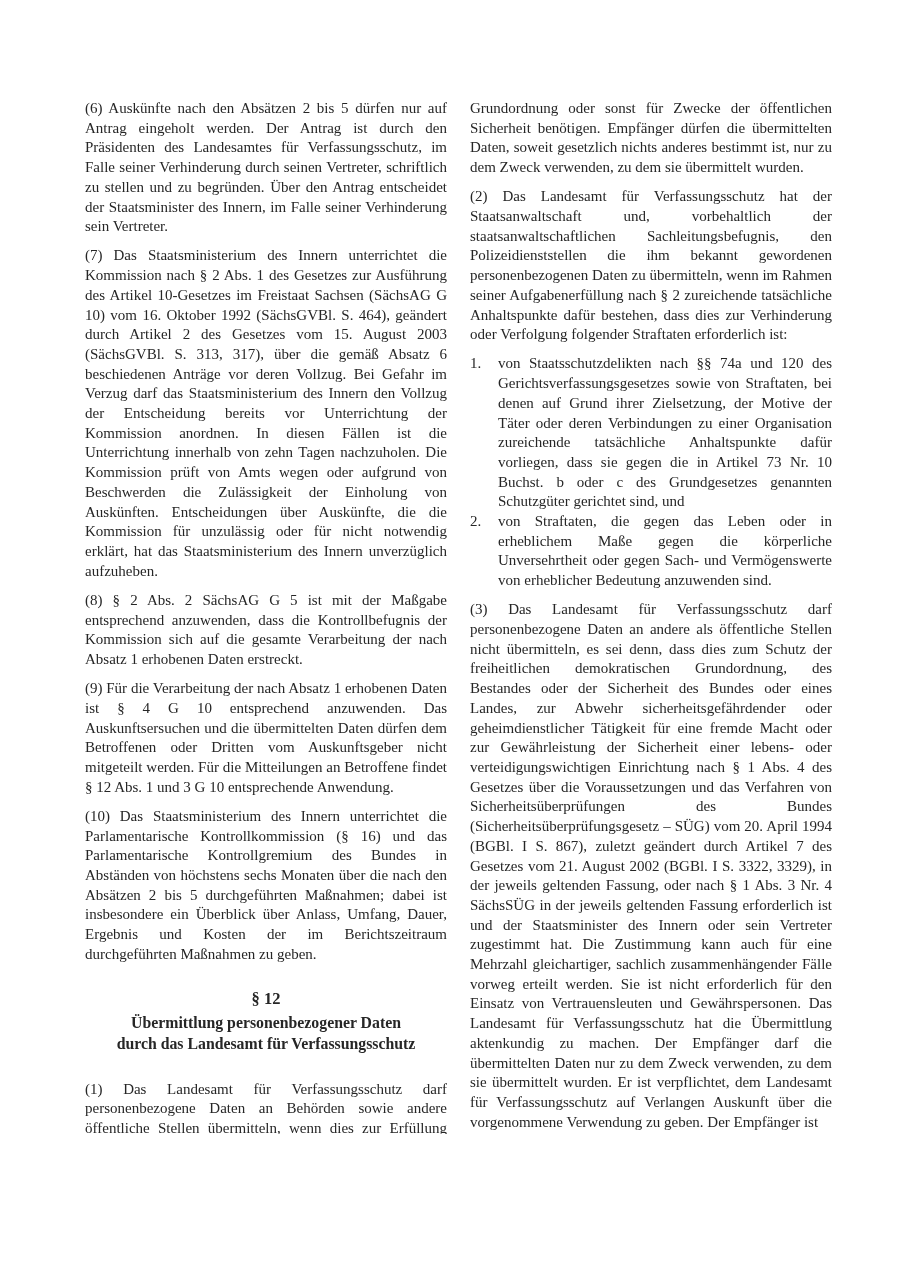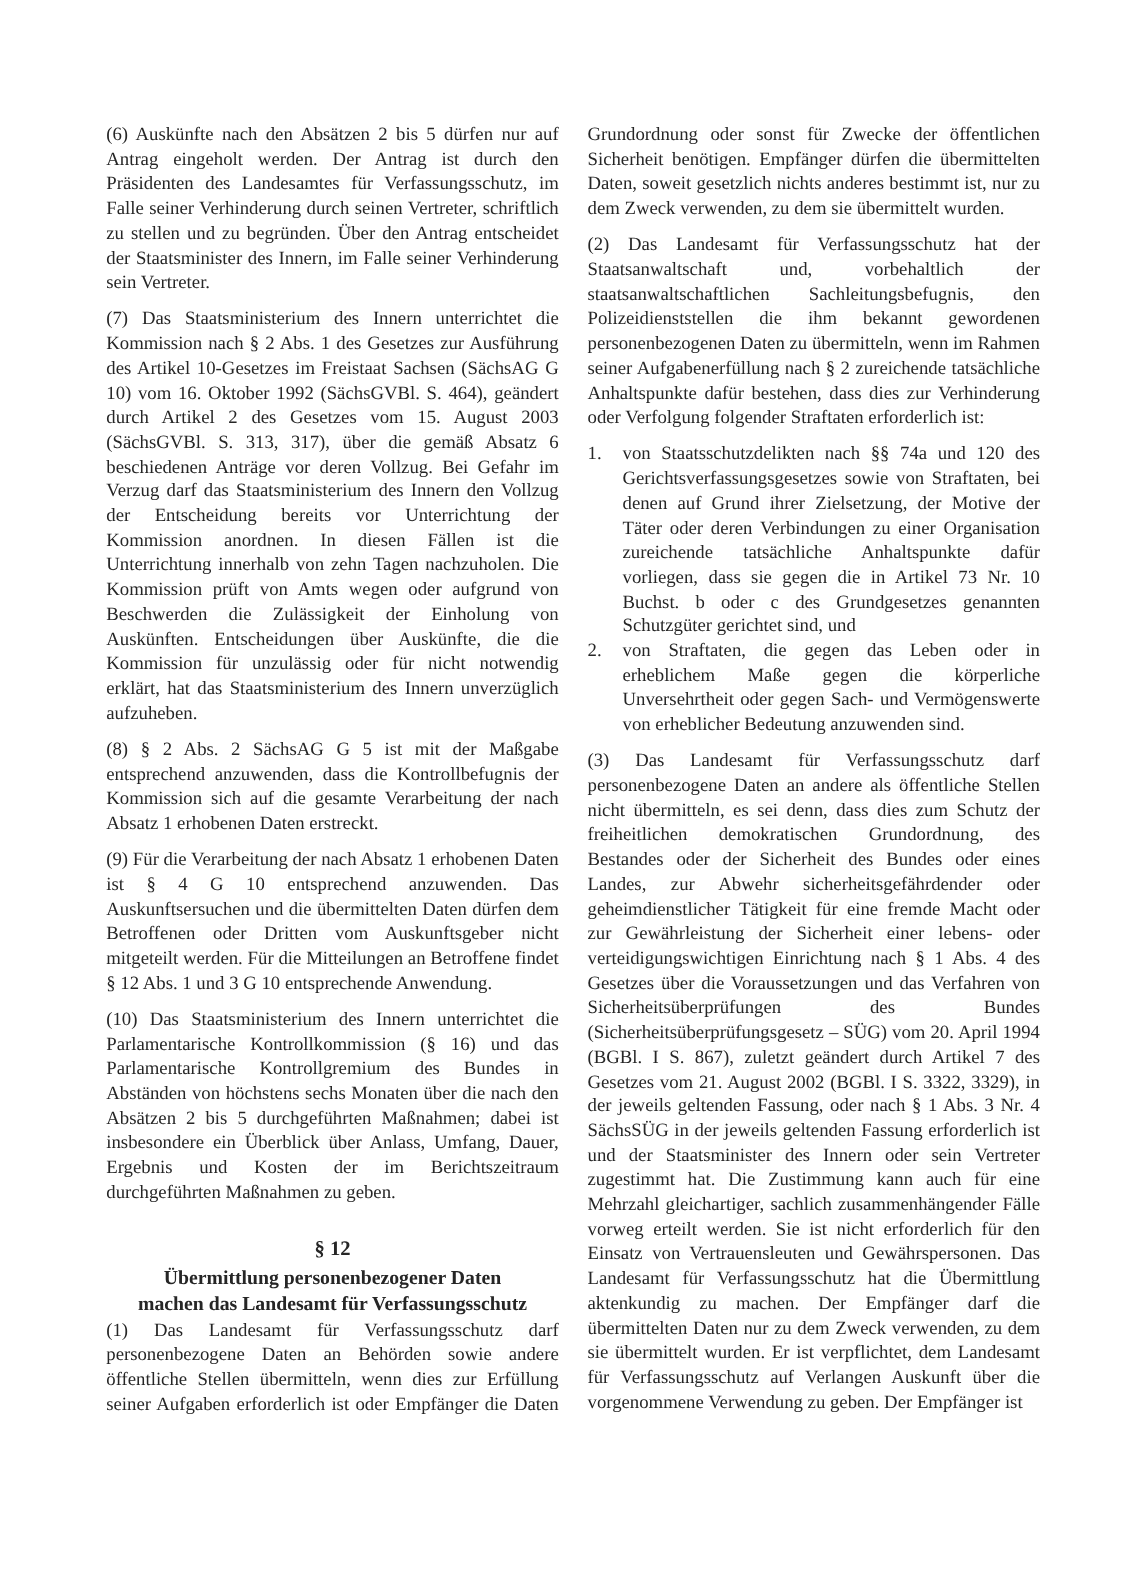--- a/index.html
+++ b/index.html
@@ -33,21 +33,21 @@
     hyphens: auto;
     -webkit-hyphens: auto;
   }
   .col p {
     margin: 0 0 9.5px 0;
   }
   .col p:last-child {
     margin-bottom: 0;
   }
   .section-heading {
-    margin: 23px 0 2px 0;
+    margin: 23px 0 26px 0;
     text-align: center;
     font-weight: bold;
     line-height: 21px;
   }
   .section-heading .sec-num {
     font-size: 16.5px;
     margin-bottom: 3px;
   }
   .section-heading .sec-title {
     font-size: 15.8px;
@@ -86,21 +86,21 @@
     <div class="col">
       <p>(6) Auskünfte nach den Absätzen 2 bis 5 dürfen nur auf Antrag eingeholt werden. Der Antrag ist durch den Präsidenten des Landesamtes für Verfassungsschutz, im Falle seiner Verhinderung durch seinen Vertreter, schriftlich zu stellen und zu begründen. Über den Antrag entscheidet der Staatsminister des Innern, im Falle seiner Verhinderung sein Vertreter.</p>
       <p>(7) Das Staatsministerium des Innern unterrichtet die Kommission nach § 2 Abs. 1 des Gesetzes zur Ausführung des Artikel 10-Gesetzes im Freistaat Sachsen (SächsAG G 10) vom 16. Oktober 1992 (SächsGVBl. S. 464), geändert durch Artikel 2 des Gesetzes vom 15. August 2003 (SächsGVBl. S. 313, 317), über die gemäß Absatz 6 beschiedenen Anträge vor deren Vollzug. Bei Gefahr im Verzug darf das Staatsministerium des Innern den Vollzug der Entscheidung bereits vor Unterrichtung der Kommission anordnen. In diesen Fällen ist die Unterrichtung innerhalb von zehn Tagen nachzuholen. Die Kommission prüft von Amts wegen oder aufgrund von Beschwerden die Zulässigkeit der Einholung von Auskünften. Entscheidungen über Auskünfte, die die Kommission für unzulässig oder für nicht notwendig erklärt, hat das Staatsministerium des Innern unverzüglich aufzuheben.</p>
       <p>(8) § 2 Abs. 2 SächsAG G 5 ist mit der Maßgabe entsprechend anzuwenden, dass die Kontrollbefugnis der Kommission sich auf die gesamte Verarbeitung der nach Absatz 1 erhobenen Daten erstreckt.</p>
       <p>(9) Für die Verarbeitung der nach Absatz 1 erhobenen Daten ist § 4 G 10 entsprechend anzuwenden. Das Auskunftsersuchen und die übermittelten Daten dürfen dem Betroffenen oder Dritten vom Auskunftsgeber nicht mitgeteilt werden. Für die Mitteilungen an Betroffene findet § 12 Abs. 1 und 3 G 10 entsprechende Anwendung.</p>
       <p>(10) Das Staatsministerium des Innern unterrichtet die Parlamentarische Kontrollkommission (§ 16) und das Parlamentarische Kontrollgremium des Bundes in Abständen von höchstens sechs Monaten über die nach den Absätzen 2 bis 5 durchgeführten Maßnahmen; dabei ist insbesondere ein Überblick über Anlass, Umfang, Dauer, Ergebnis und Kosten der im Berichtszeitraum durchgeführten Maßnahmen zu geben.</p>
 
       <div class="section-heading">
         <div class="sec-num">§ 12</div>
         <div class="sec-title">Übermittlung personenbezogener Daten</div>
-        <div class="sec-title">machen das Landesamt für Verfassungsschutz</div>
+        <div class="sec-title">durch das Landesamt für Verfassungsschutz</div>
       </div>
 
       <p>(1) Das Landesamt für Verfassungsschutz darf personenbezogene Daten an Behörden sowie andere öffentliche Stellen übermitteln, wenn dies zur Erfüllung seiner Aufgaben erforderlich ist oder Empfänger die Daten zum Schutz der freiheitlichen demokratischen</p>
     </div>
 
     <div class="col">
       <p>Grundordnung oder sonst für Zwecke der öffentlichen Sicherheit benötigen. Empfänger dürfen die übermittelten Daten, soweit gesetzlich nichts anderes bestimmt ist, nur zu dem Zweck verwenden, zu dem sie übermittelt wurden.</p>
       <p>(2) Das Landesamt für Verfassungsschutz hat der Staatsanwaltschaft und, vorbehaltlich der staatsanwaltschaftlichen Sachleitungsbefugnis, den Polizeidienststellen die ihm bekannt gewordenen personenbezogenen Daten zu übermitteln, wenn im Rahmen seiner Aufgabenerfüllung nach § 2 zureichende tatsächliche Anhaltspunkte dafür bestehen, dass dies zur Verhinderung oder Verfolgung folgender Straftaten erforderlich ist:</p>
 
       <div class="law-list">

